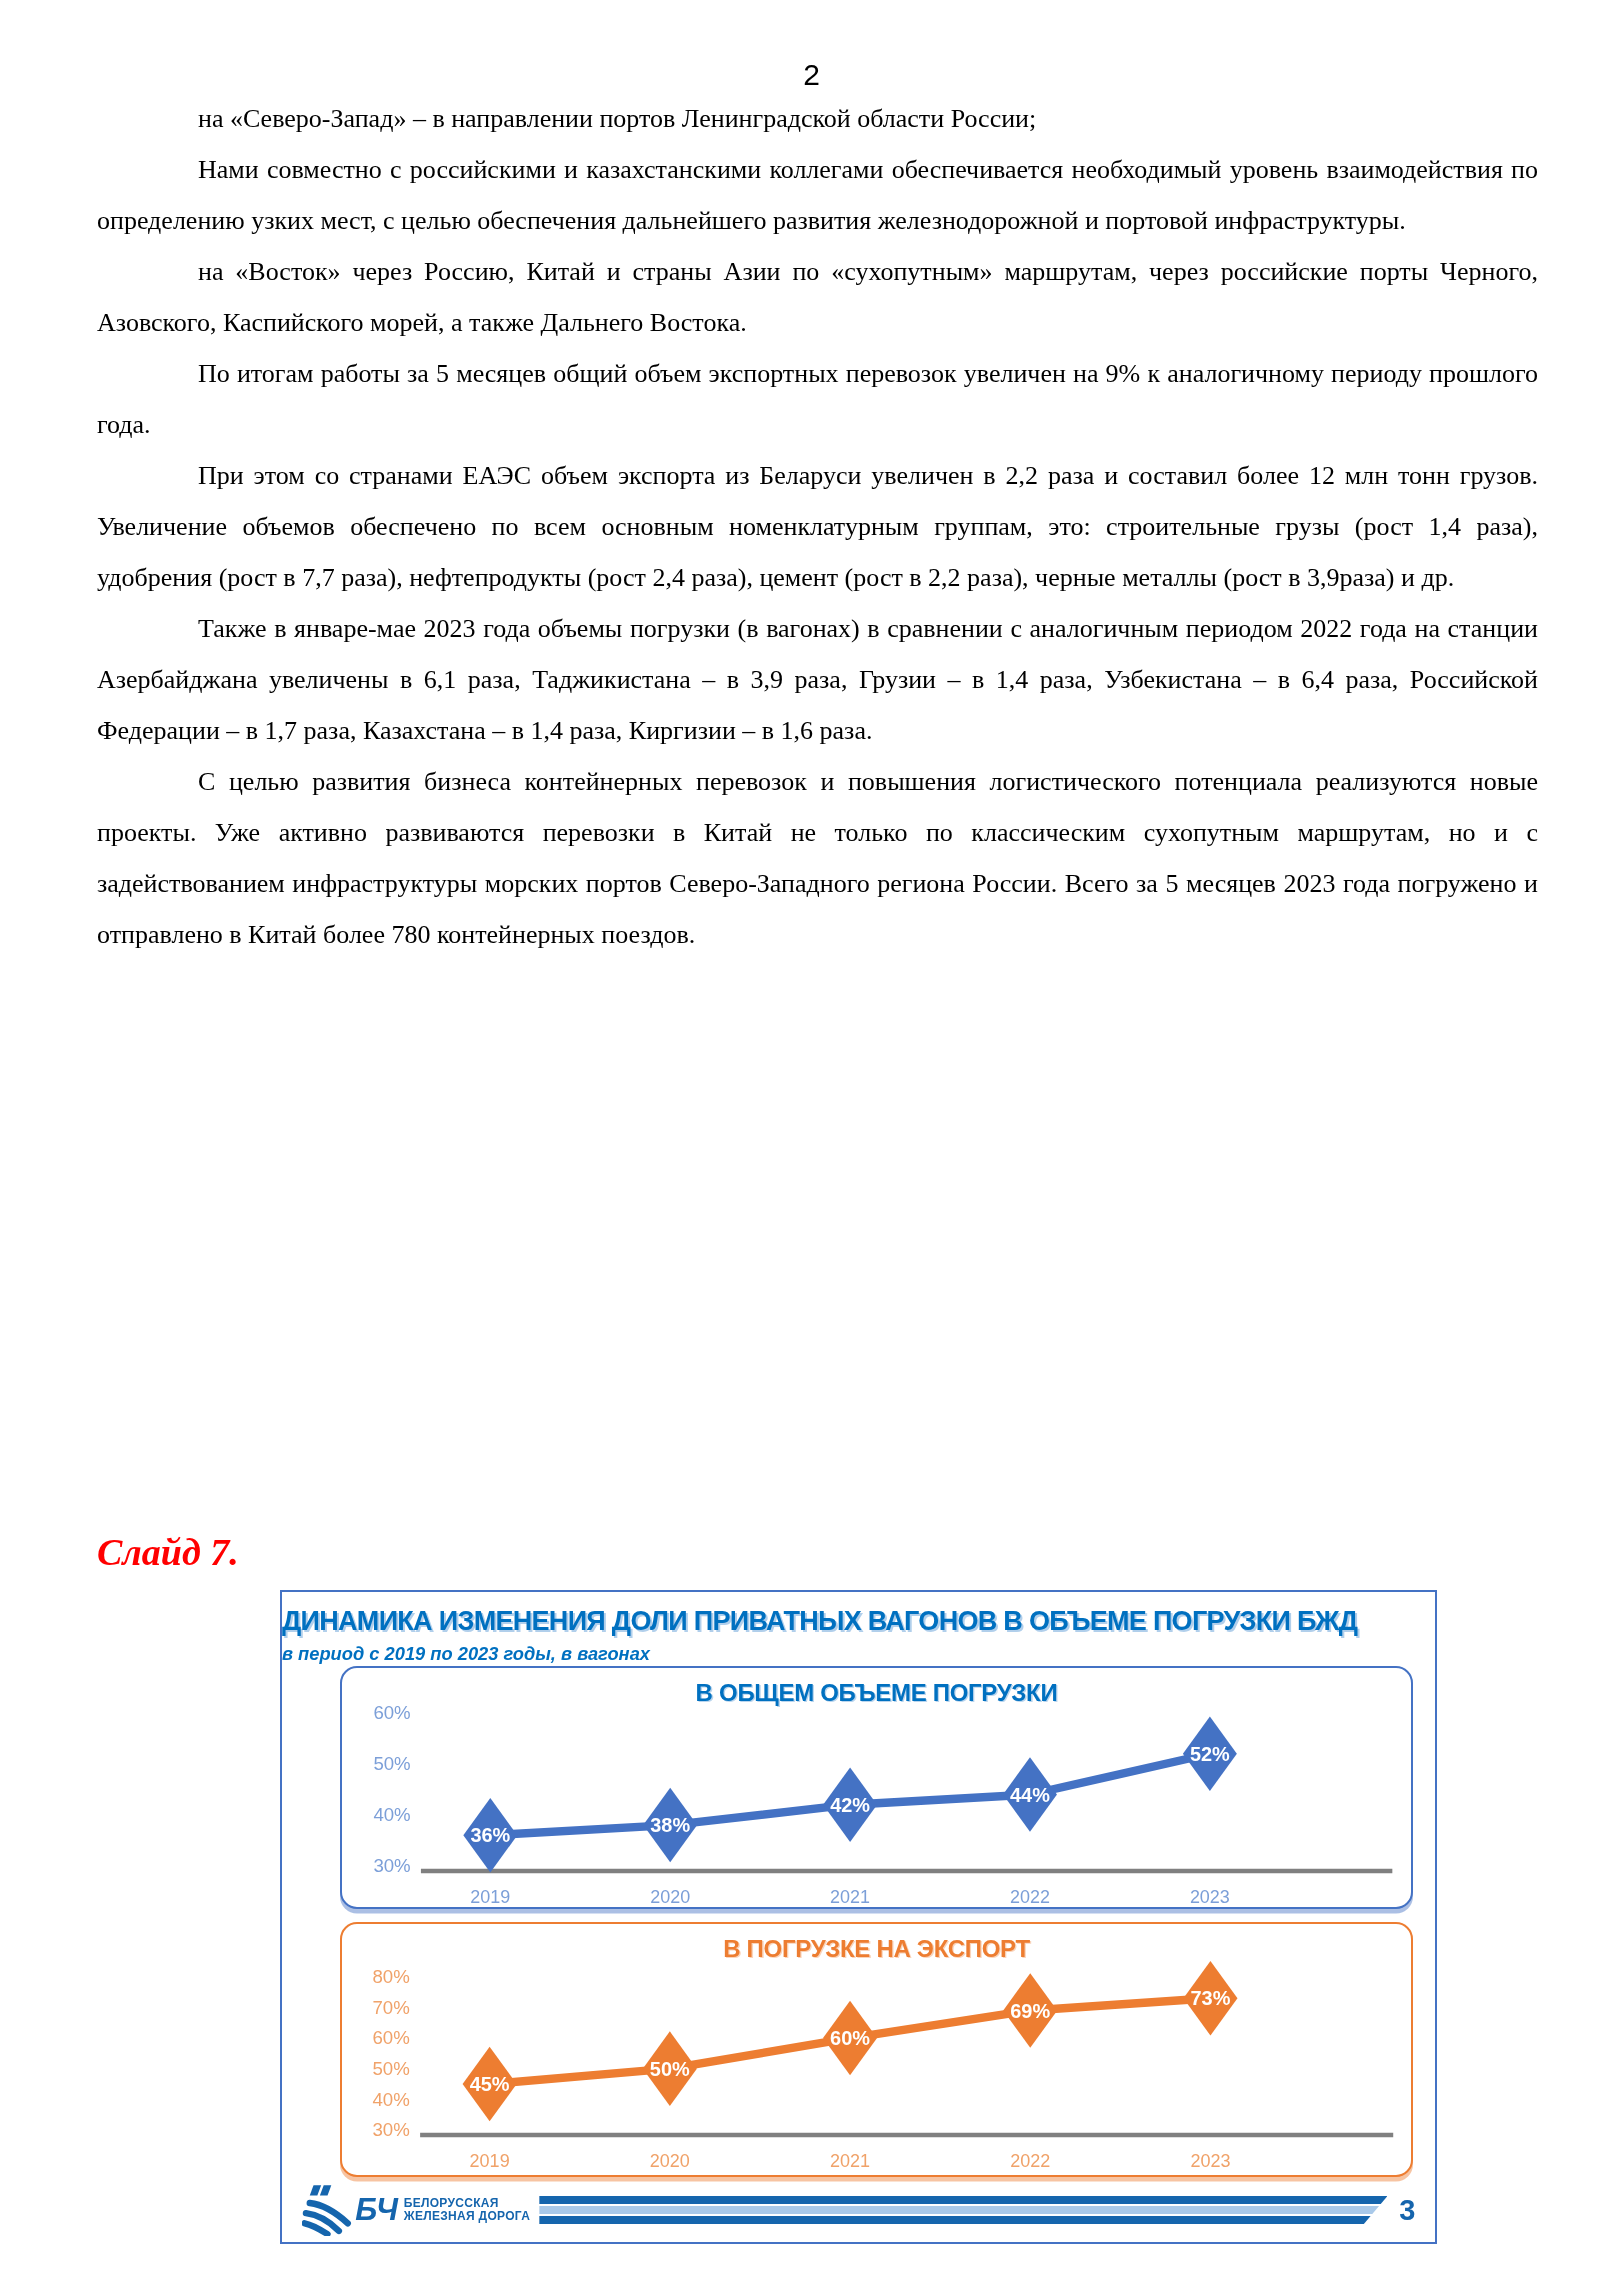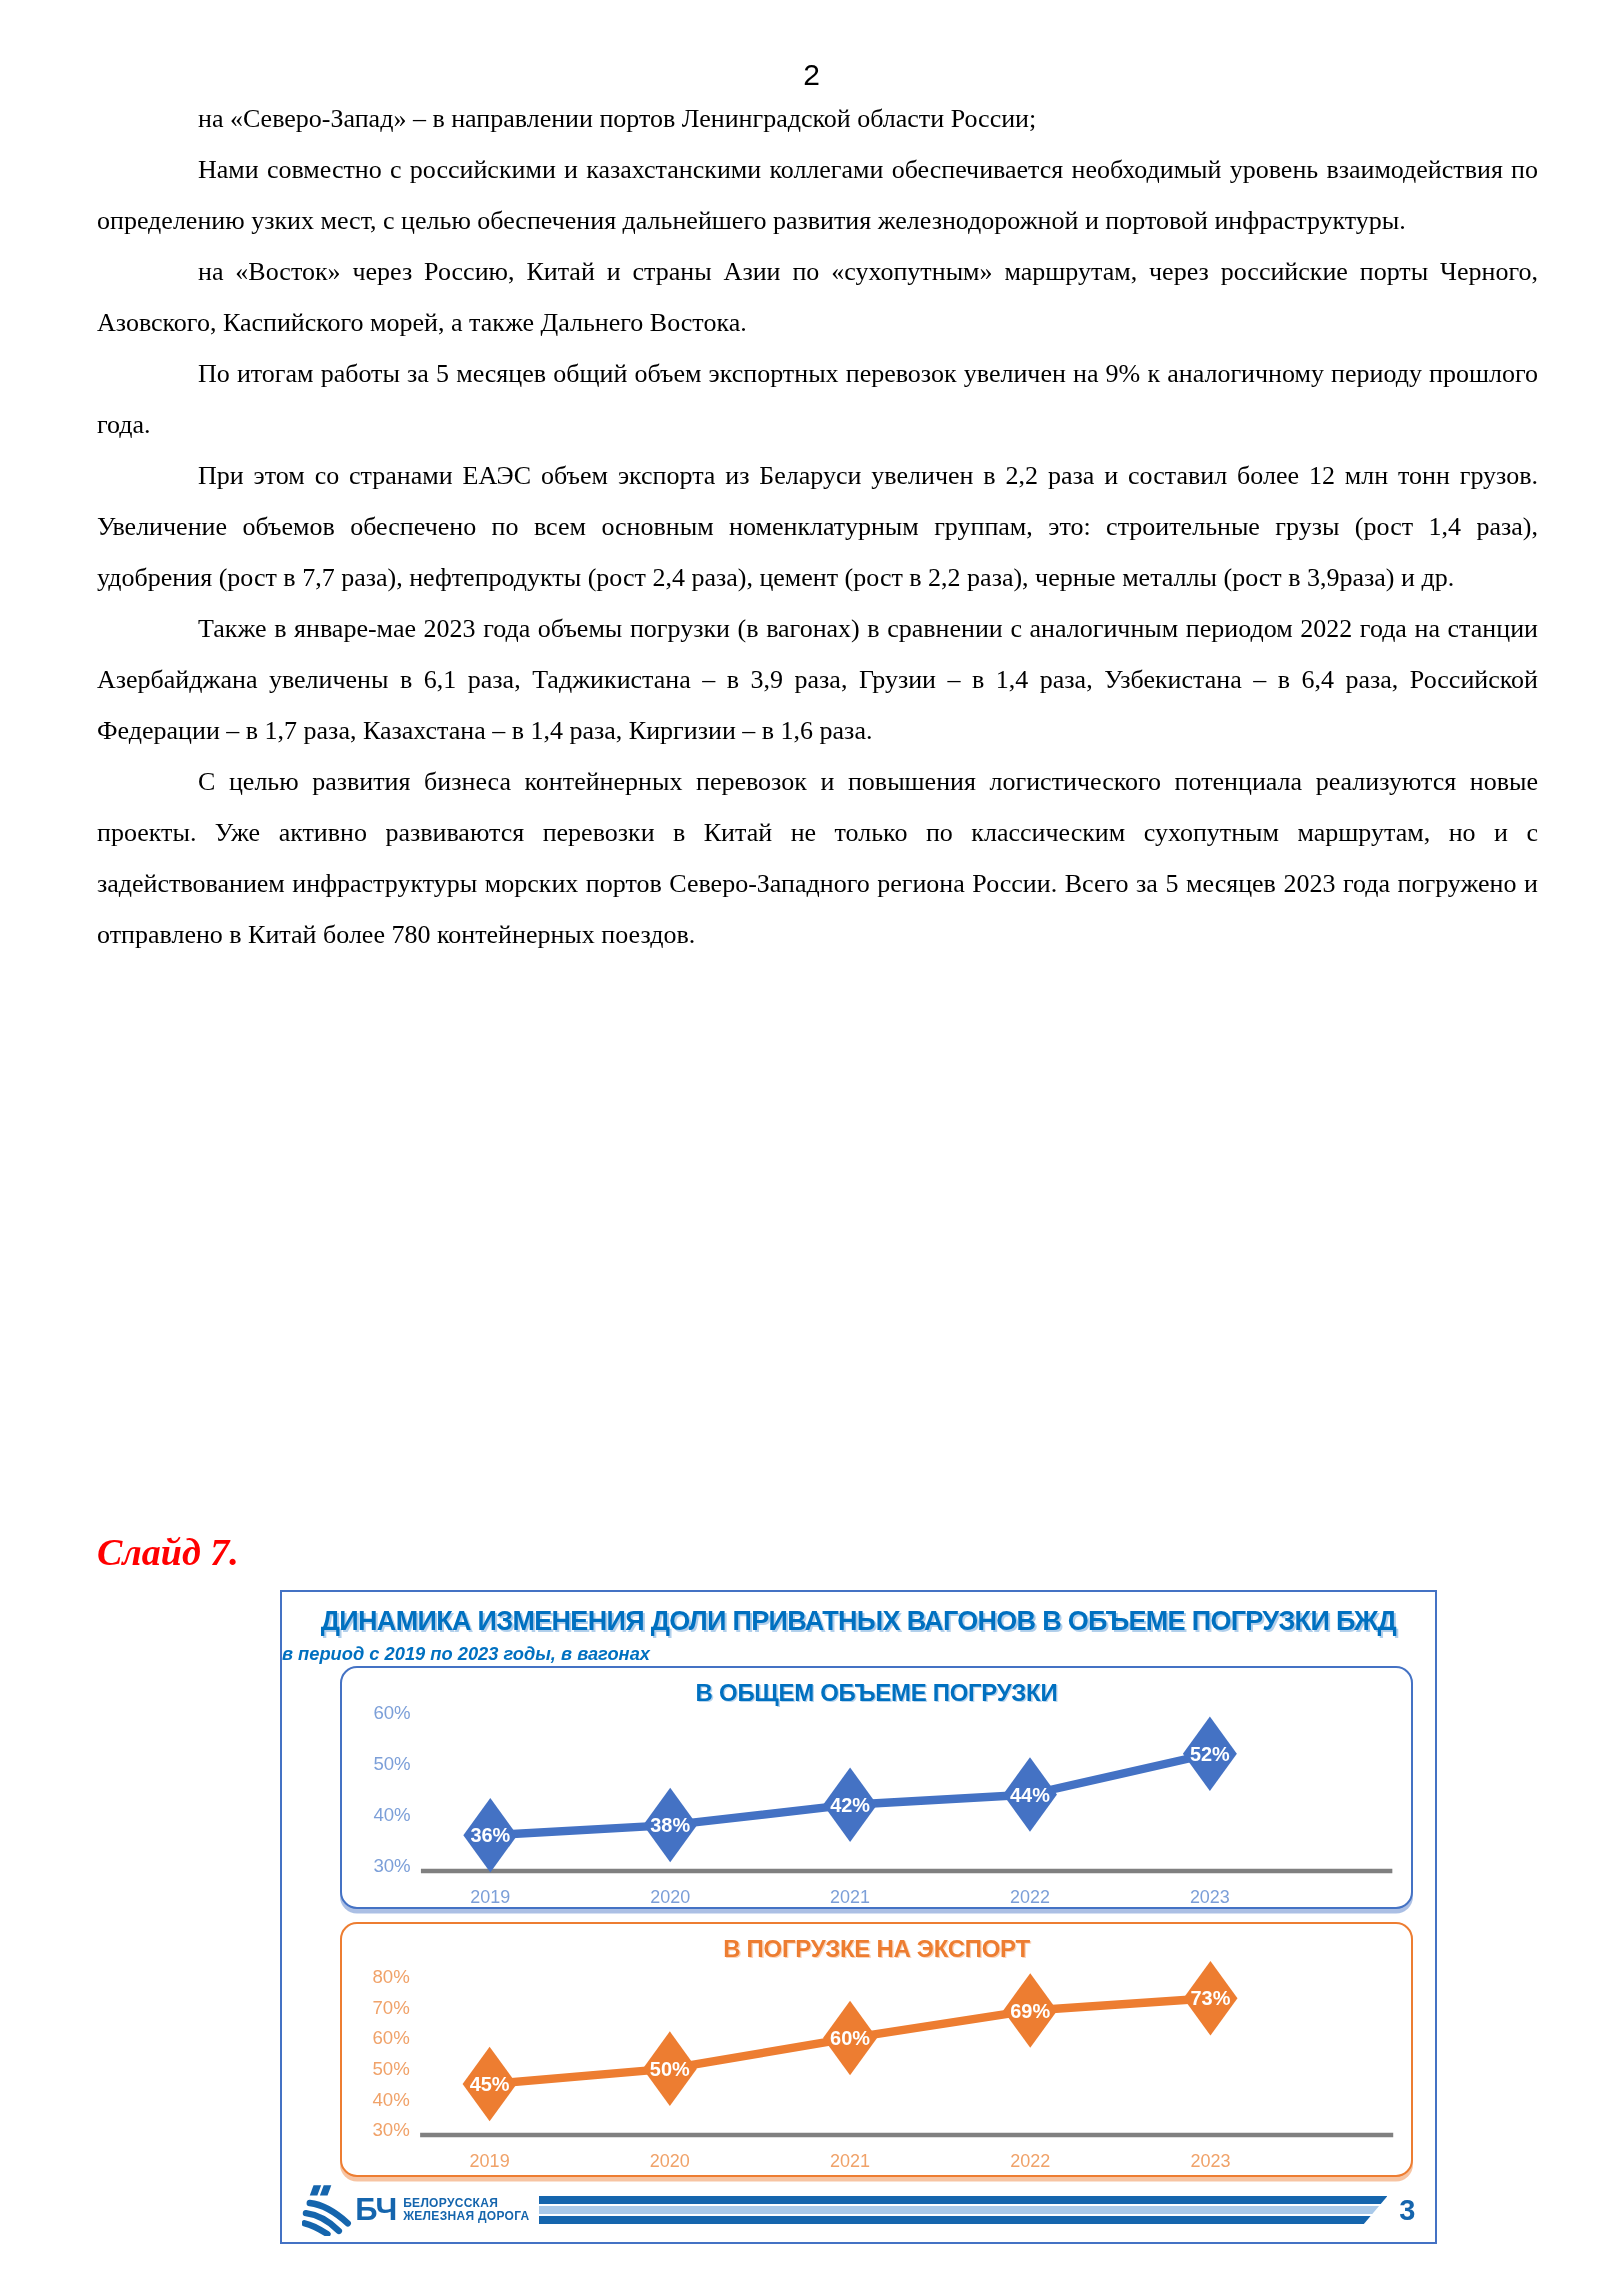--- a/index.html
+++ b/index.html
@@ -10,21 +10,21 @@
 
   .doc-text{position:absolute;top:93px;left:97px;width:1441px;}
   .doc-text p{margin:0;font-size:26px;line-height:51px;text-align:justify;text-indent:101px;}
 
   .slide-label{position:absolute;top:1530px;left:97px;font-size:38px;font-weight:bold;
     font-style:italic;color:#FF0000;}
 
   .slide{position:absolute;left:280px;top:1590px;width:1157px;height:654px;background:#fff;
     border:2.6px solid #4472C4;box-sizing:border-box;font-family:"Liberation Sans",sans-serif;}
 
-  .slide-title{position:absolute;top:14.4px;left:0;width:100%;text-align:center;
+  .slide-title{position:absolute;top:14.4px;left:0;width:100%;
     font-size:27px;font-weight:bold;color:#0070C0;letter-spacing:-0.7px;
     text-shadow:2px 2px 0 rgba(157,195,230,.8);}
   .slide-subtitle{position:absolute;top:51px;left:0;width:100%;
     font-size:18.3px;font-weight:bold;font-style:italic;color:#0070C0;}
 
   .chart-box{position:absolute;left:58px;width:1073px;background:#fff;box-sizing:border-box;
     border-radius:17px;}
   .chart-box.blue{top:74px;height:243px;border:2.6px solid #4472C4;
     box-shadow:0 4.6px 0 rgba(68,114,196,.45);}
   .chart-box.orange{top:330px;height:255px;border:2.6px solid #ED7D31;
@@ -34,21 +34,21 @@
   .chart-title.blue{color:#0070C0;text-shadow:1.3px 1.3px 0 rgba(157,195,230,.7);}
   .chart-title.orange{color:#ED7D31;text-shadow:1.3px 1.3px 0 rgba(244,177,131,.55);}
   .chart-canvas{position:absolute;left:0;top:0;width:100%;height:100%;margin-left:7px;}
   .chart-canvas svg{display:block;}
   .chart-canvas text{font-family:"Liberation Sans",sans-serif;}
 
   .slide-footer{position:absolute;left:19.6px;right:19.6px;top:592px;height:52px;
     display:flex;align-items:center;}
   .logo-mark{width:51px;height:52px;flex:0 0 auto;}
   .logo-abbr{font-size:31px;font-weight:bold;color:#1565AD;margin-left:2.6px;
-    font-family:"Liberation Sans",sans-serif;letter-spacing:-0.7px;}
+    font-family:"Liberation Sans",sans-serif;letter-spacing:-0.7px;font-style:italic;}
   .logo-text{margin-left:6.5px;color:#1565AD;font-weight:bold;font-size:12px;
     line-height:13px;letter-spacing:0.3px;white-space:nowrap;}
   .logo-bar{height:28px;width:890px;margin-left:9.2px;
     background:linear-gradient(to bottom,#1565AD 0 8.5px,#ffffff 8.5px 10.5px,#A9C9E9 10.5px 17.7px,#ffffff 17.7px 19.6px,#1565AD 19.6px 28px);
     clip-path:polygon(0 0,100% 0,calc(100% - 23.6px) 100%,0 100%);}
   .slide-page-number{margin-left:11.8px;font-size:29px;font-weight:bold;color:#1565AD;}
 </style>
 </head>
 <body>
 

